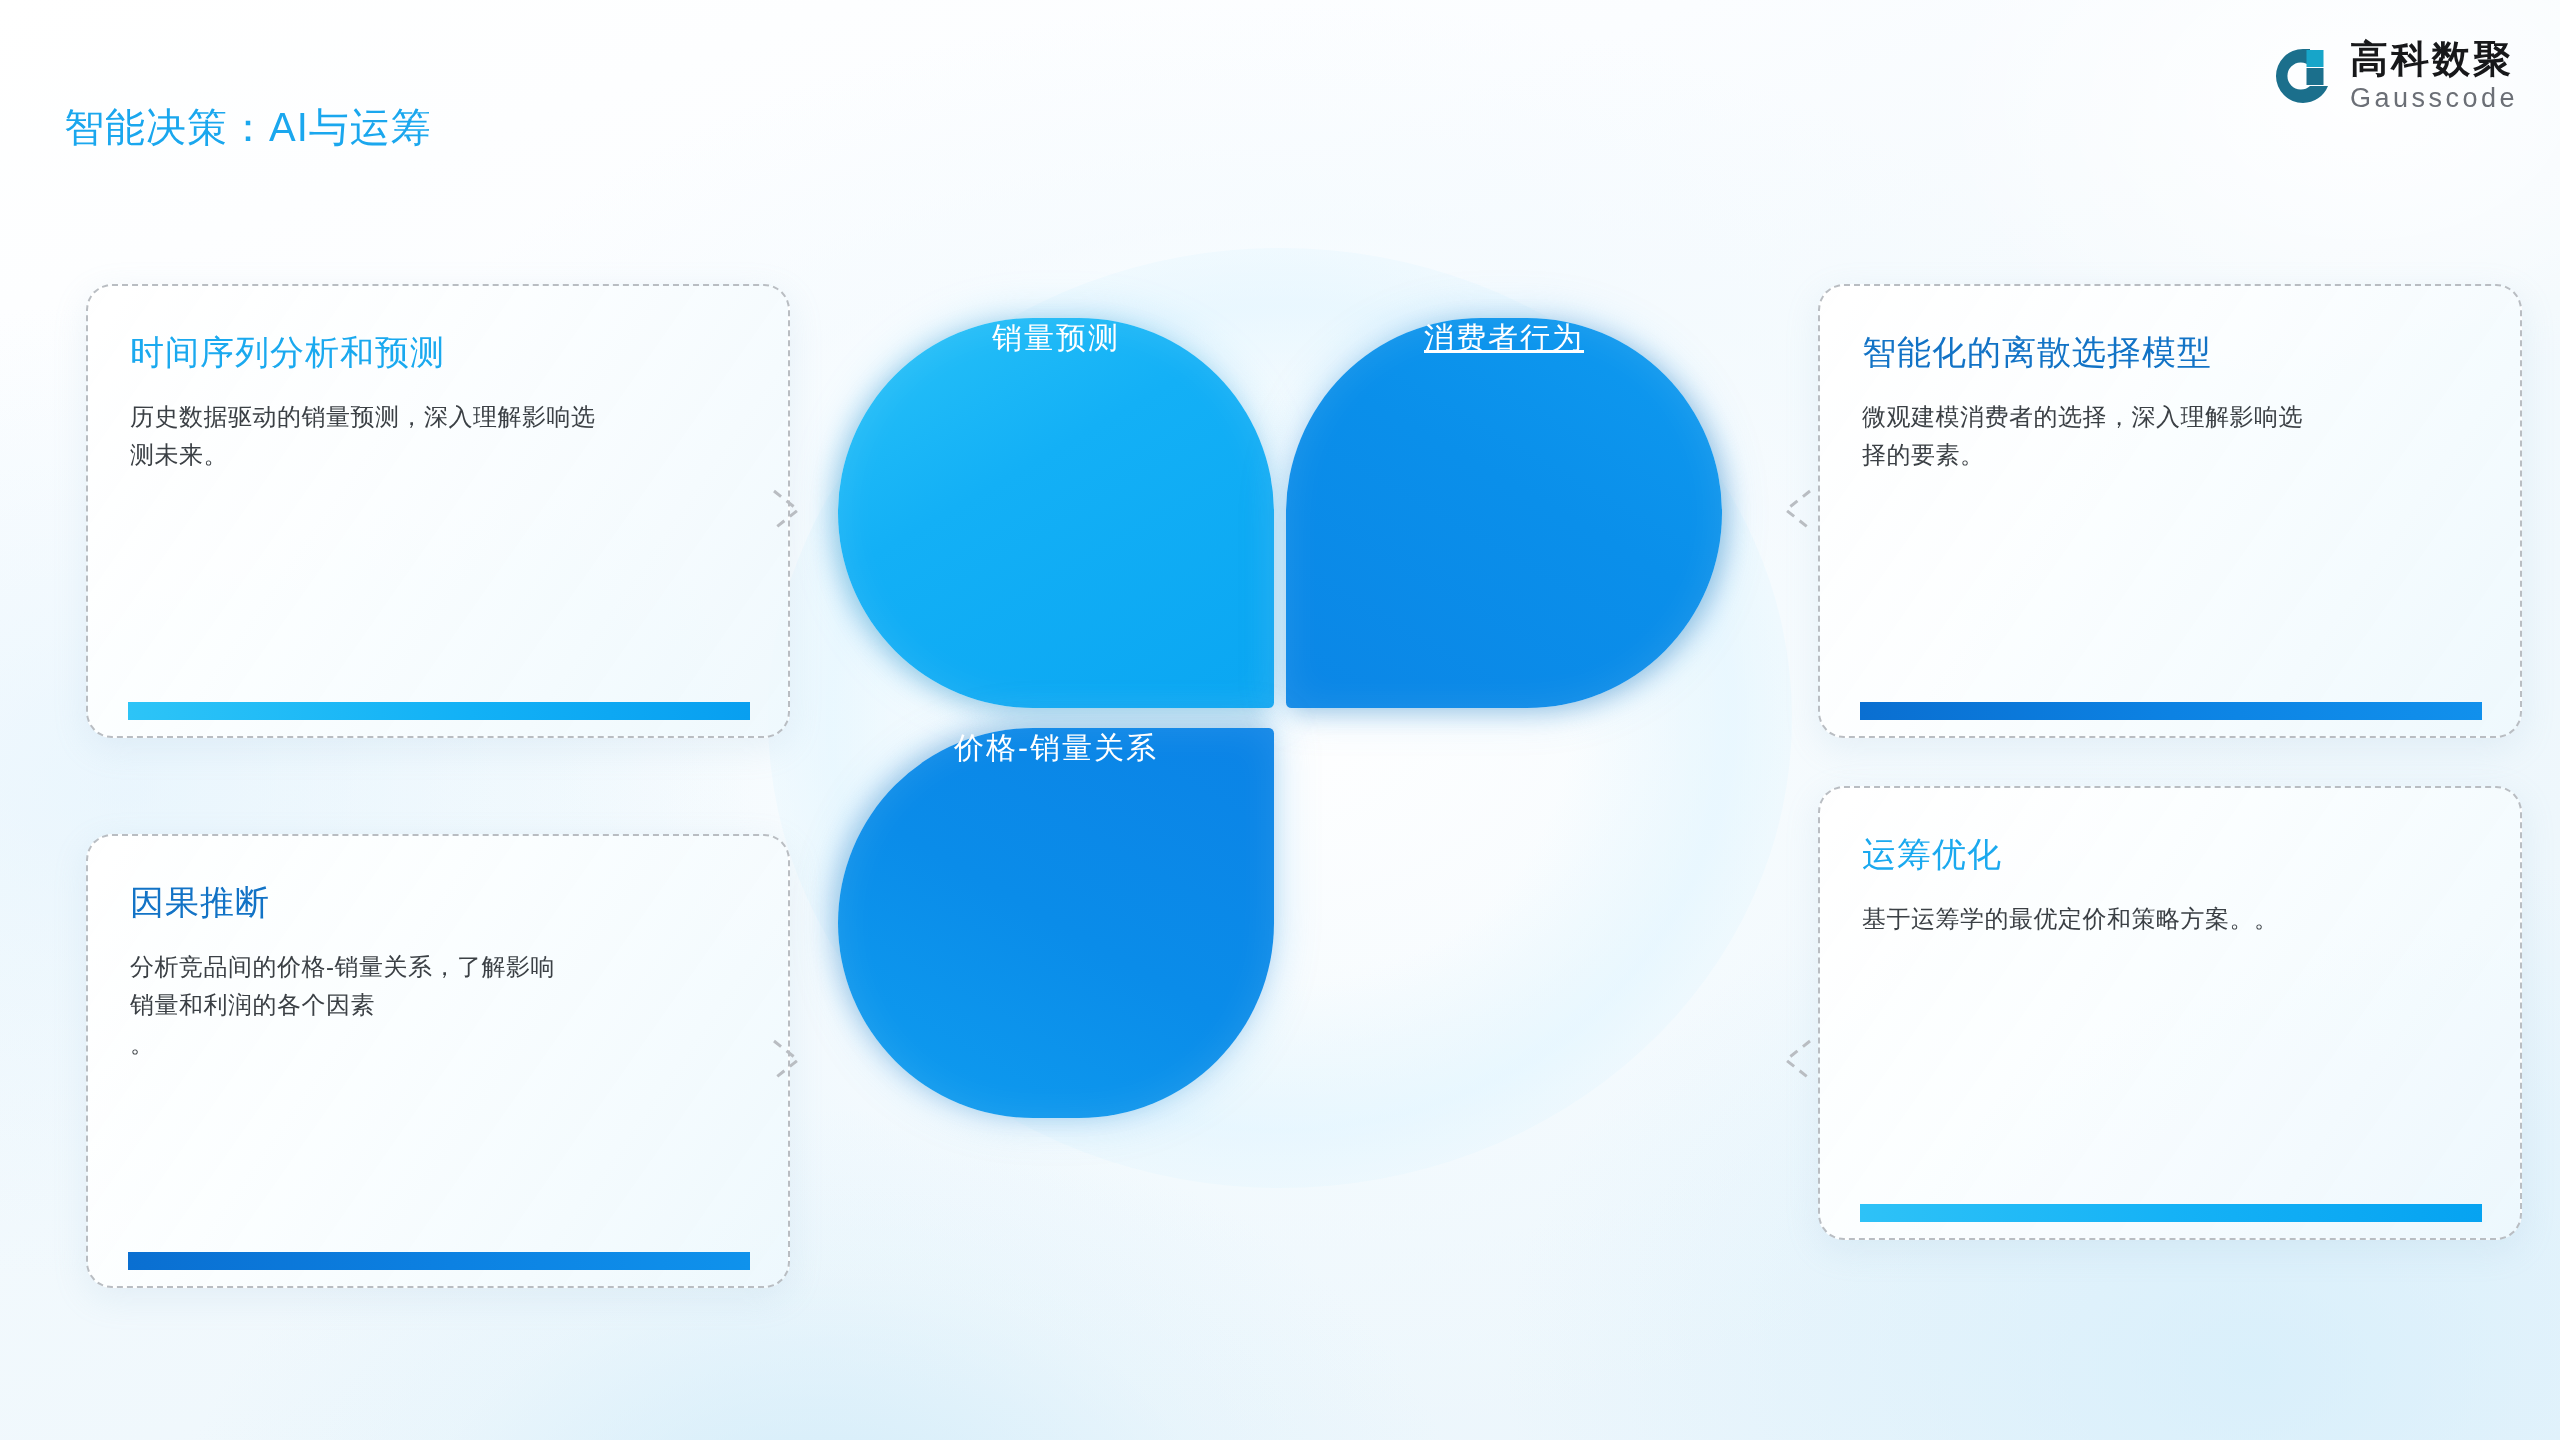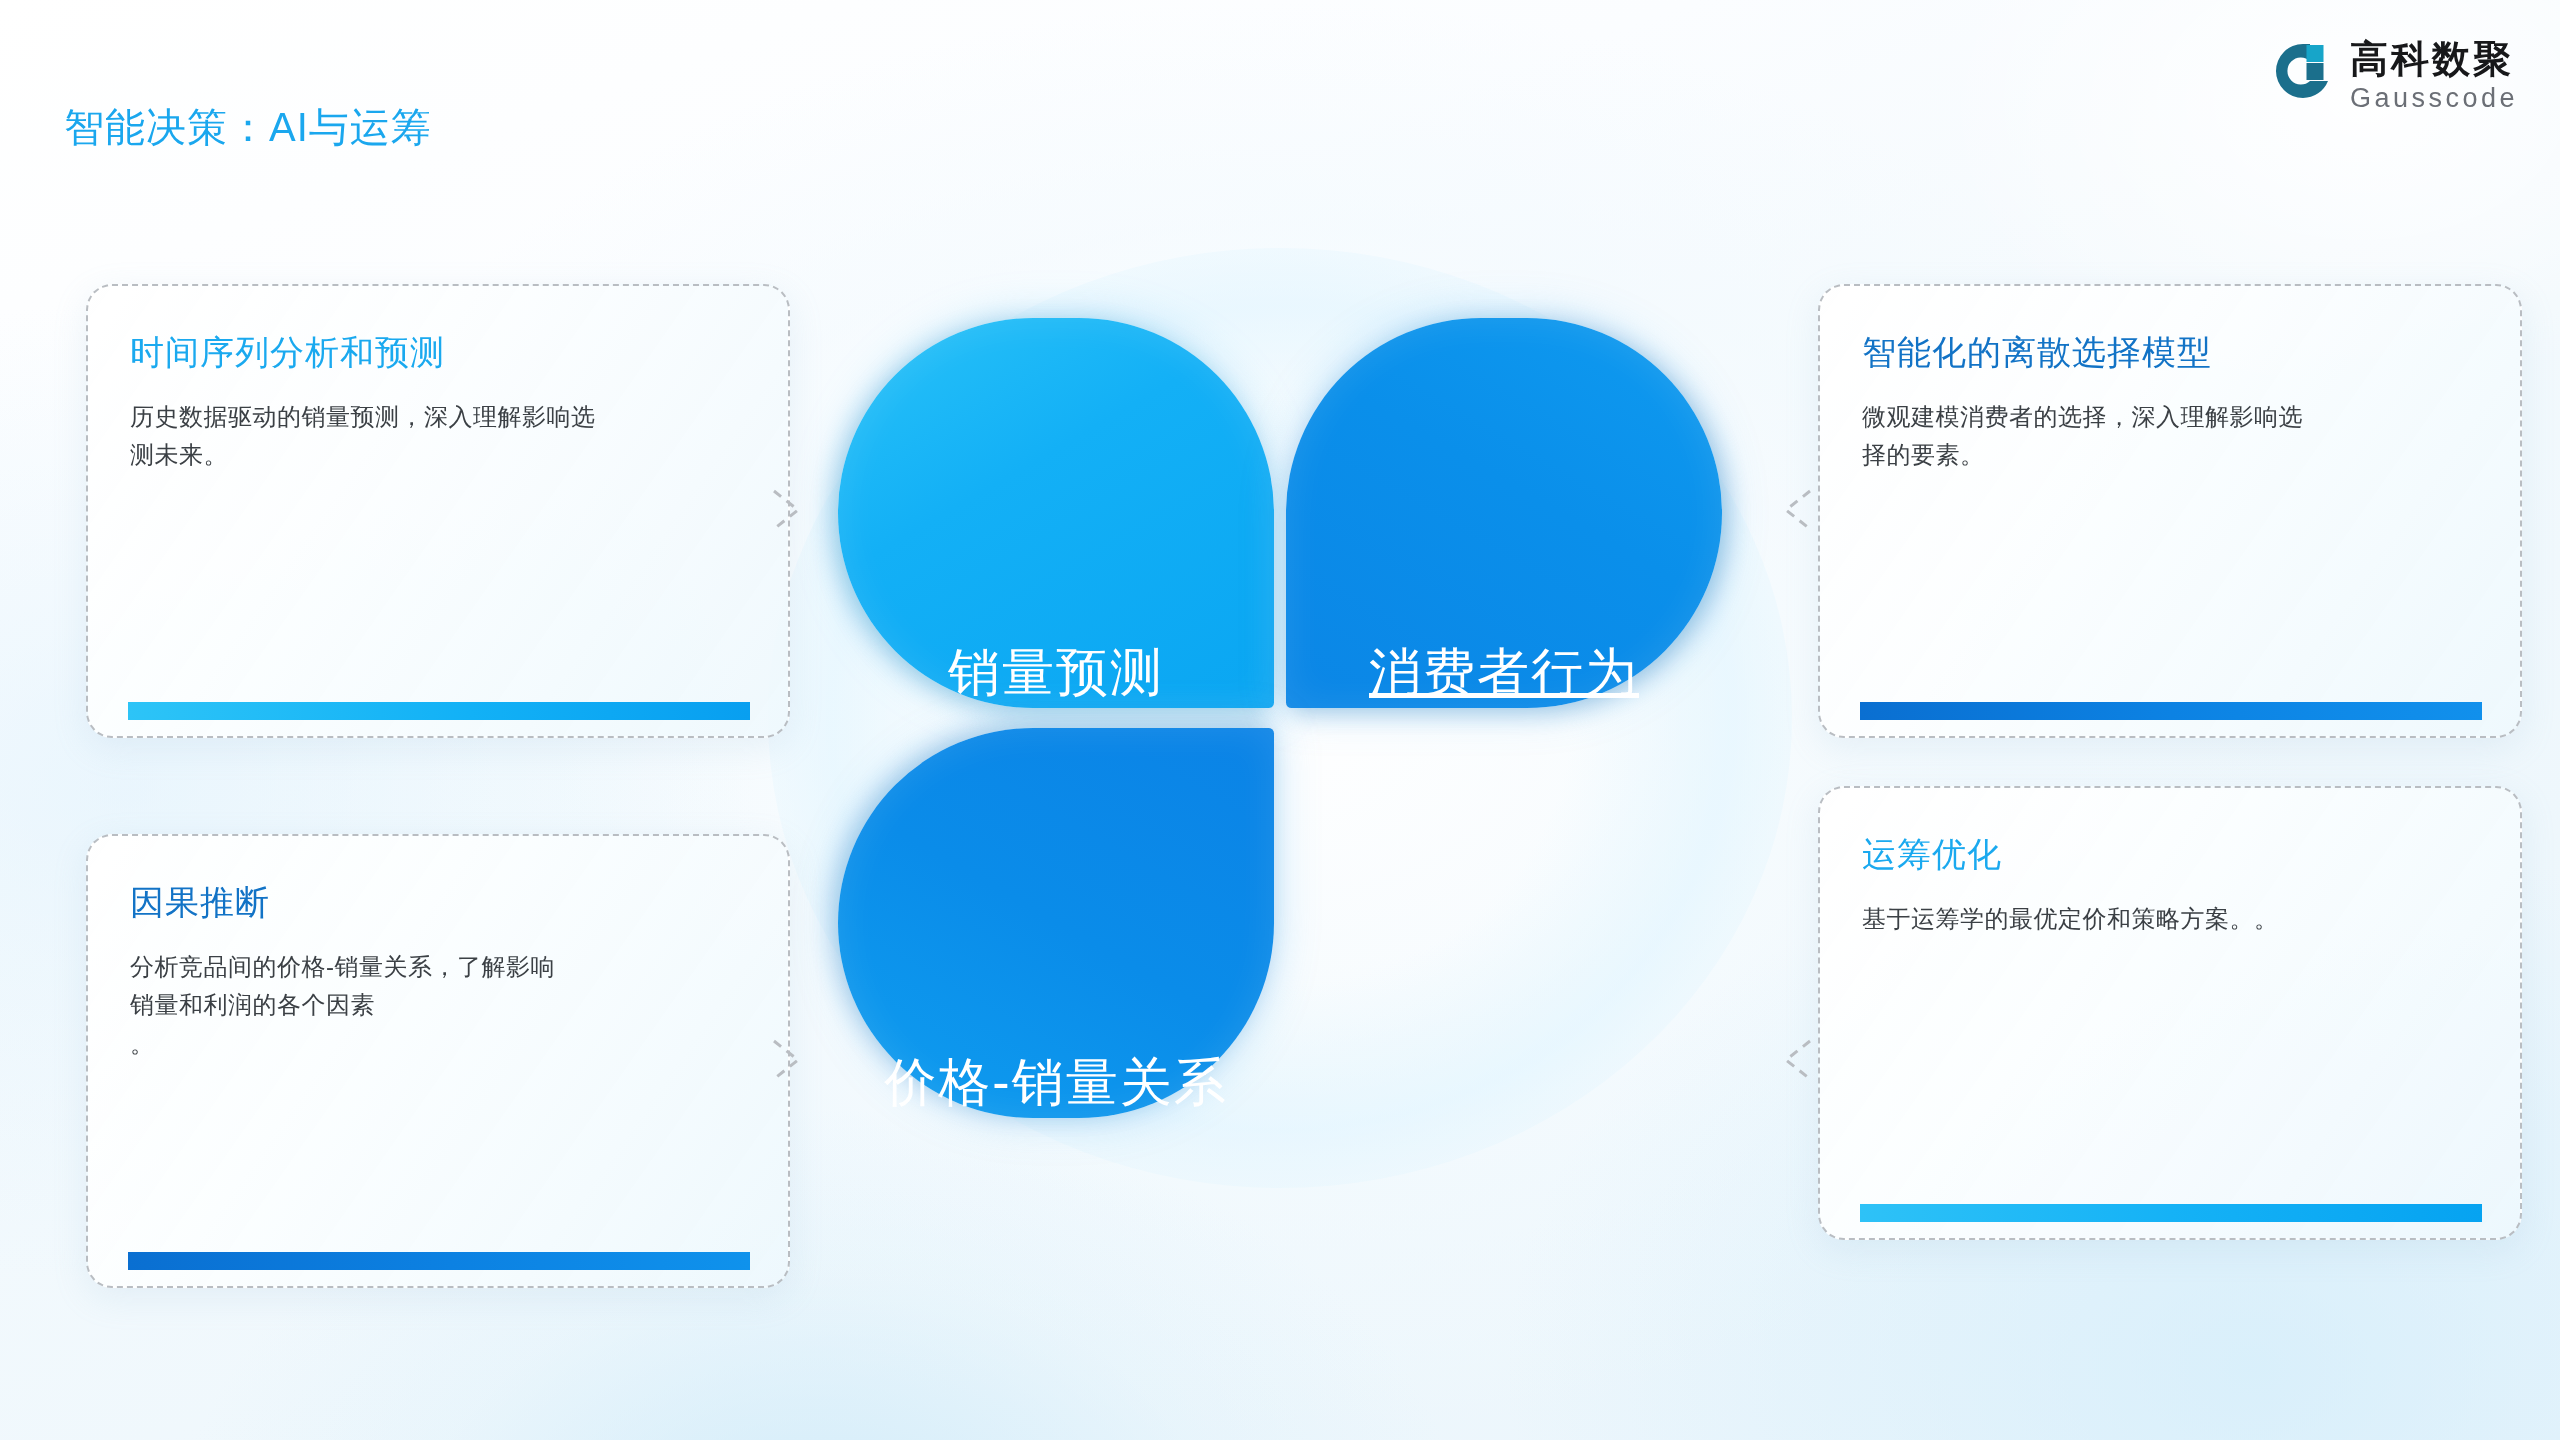--- a/index.html
+++ b/index.html
@@ -48,21 +48,21 @@
     font-size: 40px;
     letter-spacing: 1px;
     color: #1aa7ee;
     white-space: nowrap;
   }
 
   .logo {
     position: absolute;
     right: 42px; top: 40px;
     display: flex;
-    align-items: flex-start;
+    align-items: center;
     gap: 16px;
   }
   .logo-mark {
     width: 62px; height: 62px;
     position: relative;
     flex: 0 0 auto;
   }
   .logo-text {
     display: flex;
     flex-direction: column;
@@ -89,24 +89,24 @@
     position: absolute;
     left: 838px; top: 318px;
     width: 884px; height: 800px;
     z-index: 3;
   }
   .petal {
     position: absolute;
     width: 436px;
     height: 390px;
     display: flex;
-    align-items: flex-end;
+    align-items: flex-start;
     justify-content: center;
     color: #ffffff;
-    font-size: 52px;
+    font-size: 30px;
     letter-spacing: 2px;
     white-space: nowrap;
   }
   .petal span { position: relative; z-index: 2; }
 
   .petal-tl {
     left: 0; top: 0;
     border-radius: 218px 218px 6px 218px;
     background: linear-gradient(150deg, #29c3f8 0%, #13b0f6 40%, #0aa6f2 100%);
     box-shadow: -6px 4px 22px rgba(20,130,190,0.30), 0 0 44px rgba(110,200,245,0.40);

